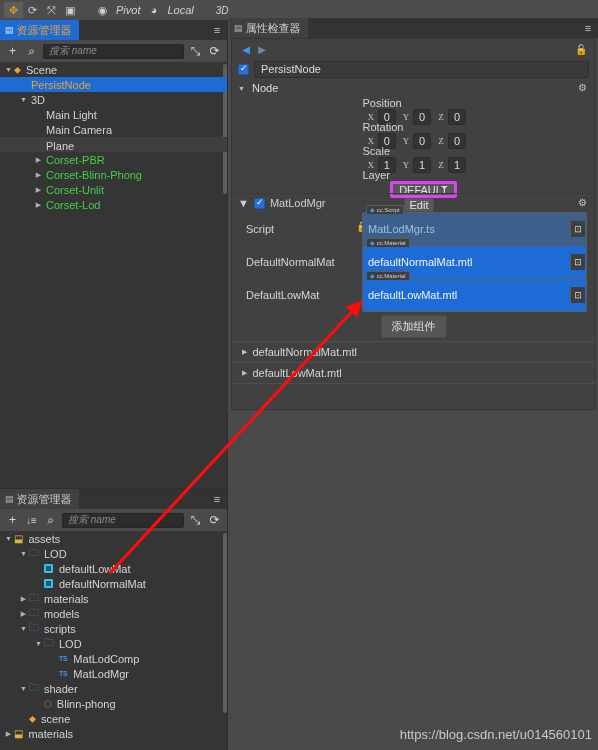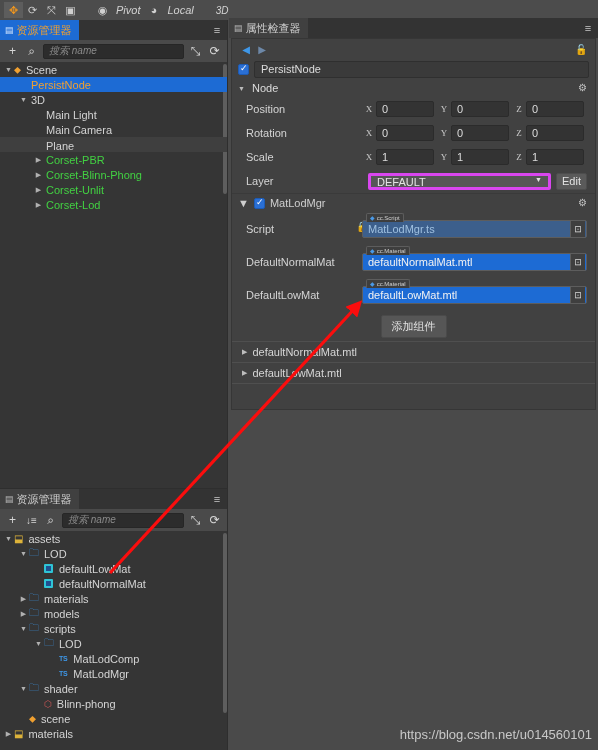--- a/index.html
+++ b/index.html
@@ -151,20 +151,21 @@
   }
   .sec-head {
     height: 18px; display: flex; align-items: center; gap: 4px; padding: 0 6px;
     position: relative; font-size: 11px; color: #dcdcdc;
   }
   .sec-head .tw2 { font-size: 7px; color: #bbbbbb; width: 10px; }
   .gear { position: absolute; right: 8px; top: 3px; font-size: 10px; color: #c4c4c4; }
   .prop-row {
     height: 24px; display: flex; align-items: center; padding-left: 14px;
     position: relative;
+    flex-direction: column;
   }
   .prop-label { width: 116px; font-size: 11px; color: #d4d4d4; }
   .vec { display: flex; align-items: center; gap: 0; flex: 1; padding-right: 8px; }
   .axis {
     width: 14px; text-align: center; font-size: 9px; color: #c9c9c9;
     font-family: "Liberation Serif", serif;
   }
   .numfield {
     flex: 1; height: 16px; background: #333333; border: 1px solid #2b2b2b;
     border-radius: 2px; display: flex; align-items: center; padding: 0 5px;
@@ -189,21 +190,21 @@
   .ref-row { height: 33px; display: flex; align-items: center; padding-left: 14px; position: relative; }
   .ref-wrap { flex: 1; position: relative; margin-right: 8px; }
   .ref-tag {
     position: absolute; left: 4px; top: -7px; height: 9px;
     background: #3e3e3e; border: 1px solid #5d5d5d; border-bottom: none;
     display: flex; align-items: center; gap: 2px; padding: 0 3px;
     font-size: 6px; color: #d0d0d0; z-index: 3; border-radius: 2px 2px 0 0;
   }
   .ref-tag .dot { color: #4a9ae8; font-size: 6px; }
   .ref-box {
-    height: 18px; border: 1px solid #5d5d5d; border-radius: 2px;
+    height: 34px; border: 1px solid #5d5d5d; border-radius: 2px;
     display: flex; align-items: center; position: relative; background: #1d6bd4;
   }
   .ref-box.locked { background: #3c5f8c; }
   .ref-text { flex: 1; padding: 0 0 0 5px; font-size: 11px; color: #f2f2f2; }
   .ref-box.locked .ref-text { color: #9fc0e0; }
   .ref-pick {
     width: 15px; height: 16px; background: #3f3f3f; border-left: 1px solid #5d5d5d;
     display: flex; align-items: center; justify-content: center;
     font-size: 9px; color: #d8d8d8; margin-right: 1px;
   }

